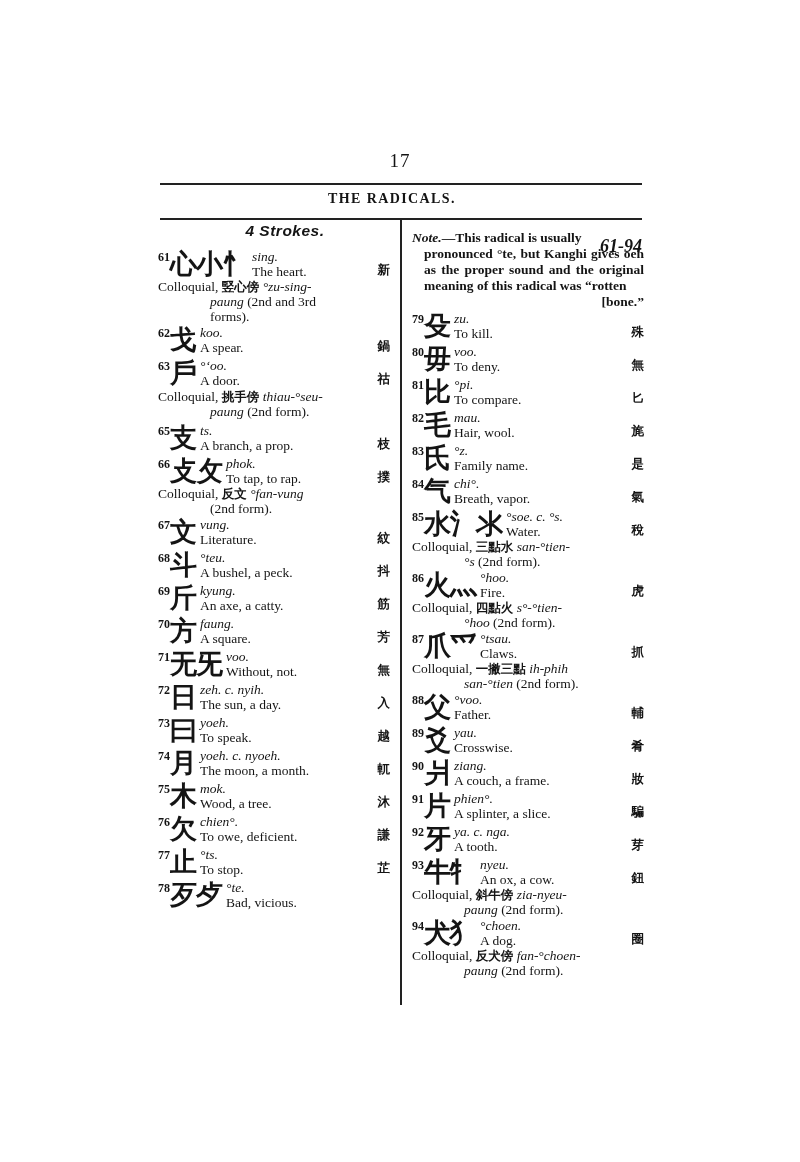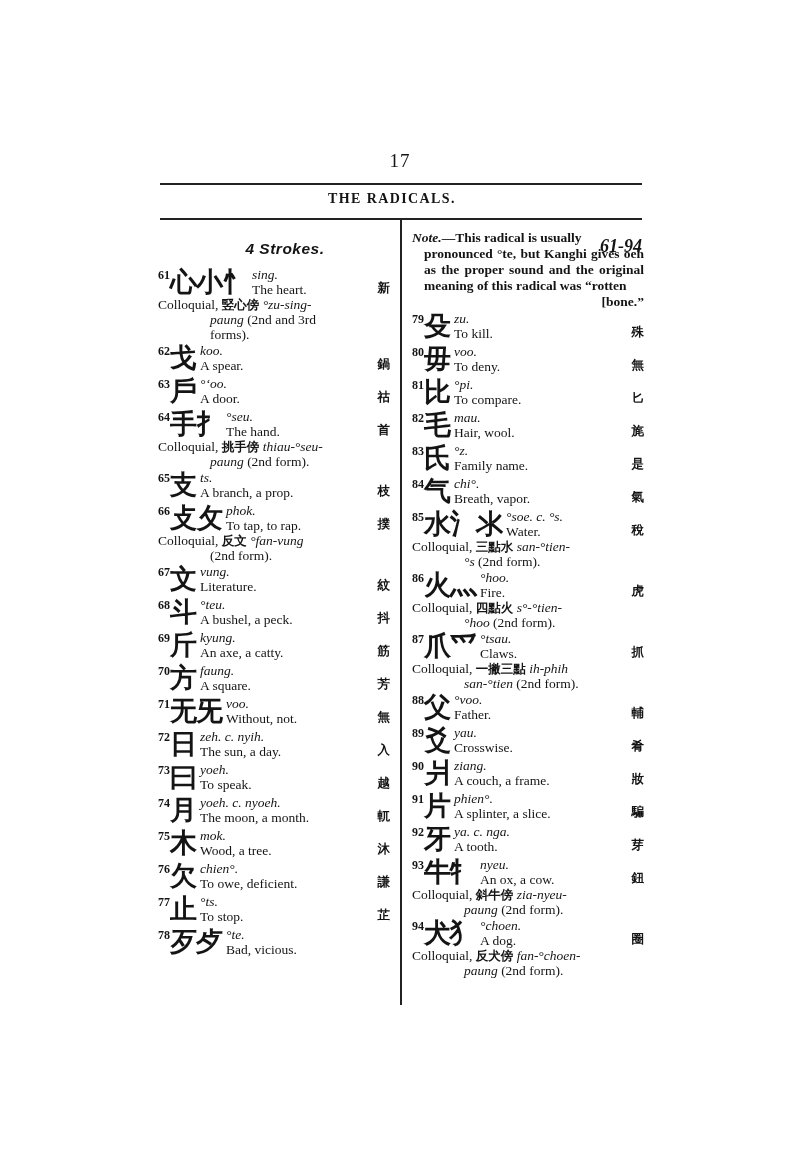--- a/index.html
+++ b/index.html
@@ -21,21 +21,21 @@
   .header-range {
     position:absolute; top:188px; left:580px; width:62px; text-align:right;
     font-size:18px; font-weight:bold; font-style:italic;margin-top:48px;
   }
   .rule-bottom {
     position:absolute; top:218px; left:160px; width:482px; height:2px; background:#222;
   }
   .col-divider {
     position:absolute; top:219px; left:400px; width:1.5px; height:786px; background:#222;
   }
-  .col-left { position:absolute; top:230px; left:158px; width:232px; }
+  .col-left { position:absolute; top:212px; left:158px; width:232px; }
   .col-right { position:absolute; top:230px; left:412px; width:232px; }
 
   .section-title {
     text-align:center; font-family:"Liberation Sans", sans-serif; font-style:italic;
     font-weight:bold; font-size:15.5px; margin:10px 0 8px 22px; letter-spacing:0.5px;
   }
   .entry { position:relative; min-height:33px; }
   .entry-head { display:flex; align-items:flex-start; position:relative; }
   .num { font-size:12px; line-height:14px; margin-top:2px; min-width:12px;font-weight:bold; }
   .glyphs {
@@ -100,29 +100,20 @@
           <span class="num">63</span>
           <span class="glyphs">戶</span>
           <span class="text">
             <span class="sound">°‘oo.</span>
             <span class="meaning">A door.</span>
           </span>
           <span class="example">祜</span>
         </div>
       </div>
       <div class="entry">
-        <div class="entry-head">
-          <span class="num">64</span>
-          <span class="glyphs">手扌</span>
-          <span class="text">
-            <span class="sound">°seu.</span>
-            <span class="meaning">The hand.</span>
-          </span>
-          <span class="example">首</span>
-        </div>
         <div class="colloquial"><span>Colloquial, </span><span class="hz">挑手傍</span> <i>thiau-°seu-</i><span class="indent"><i>paung</i><span> (2nd form).</span></span></div>
       </div>
       <div class="entry">
         <div class="entry-head">
           <span class="num">65</span>
           <span class="glyphs">支</span>
           <span class="text">
             <span class="sound">ts.</span>
             <span class="meaning">A branch, a prop.</span>
           </span>

